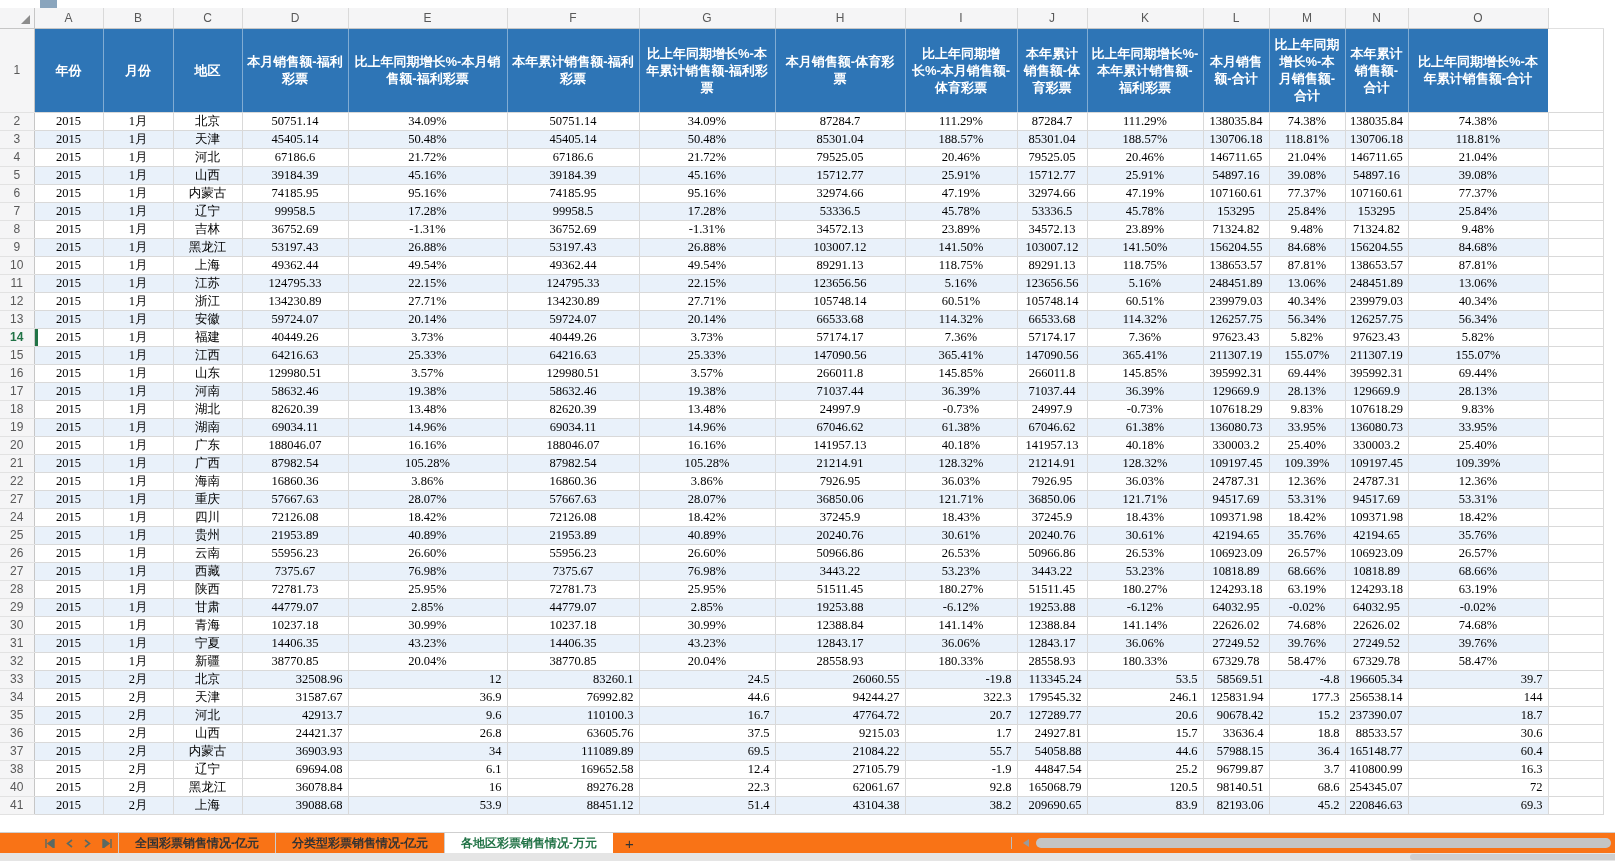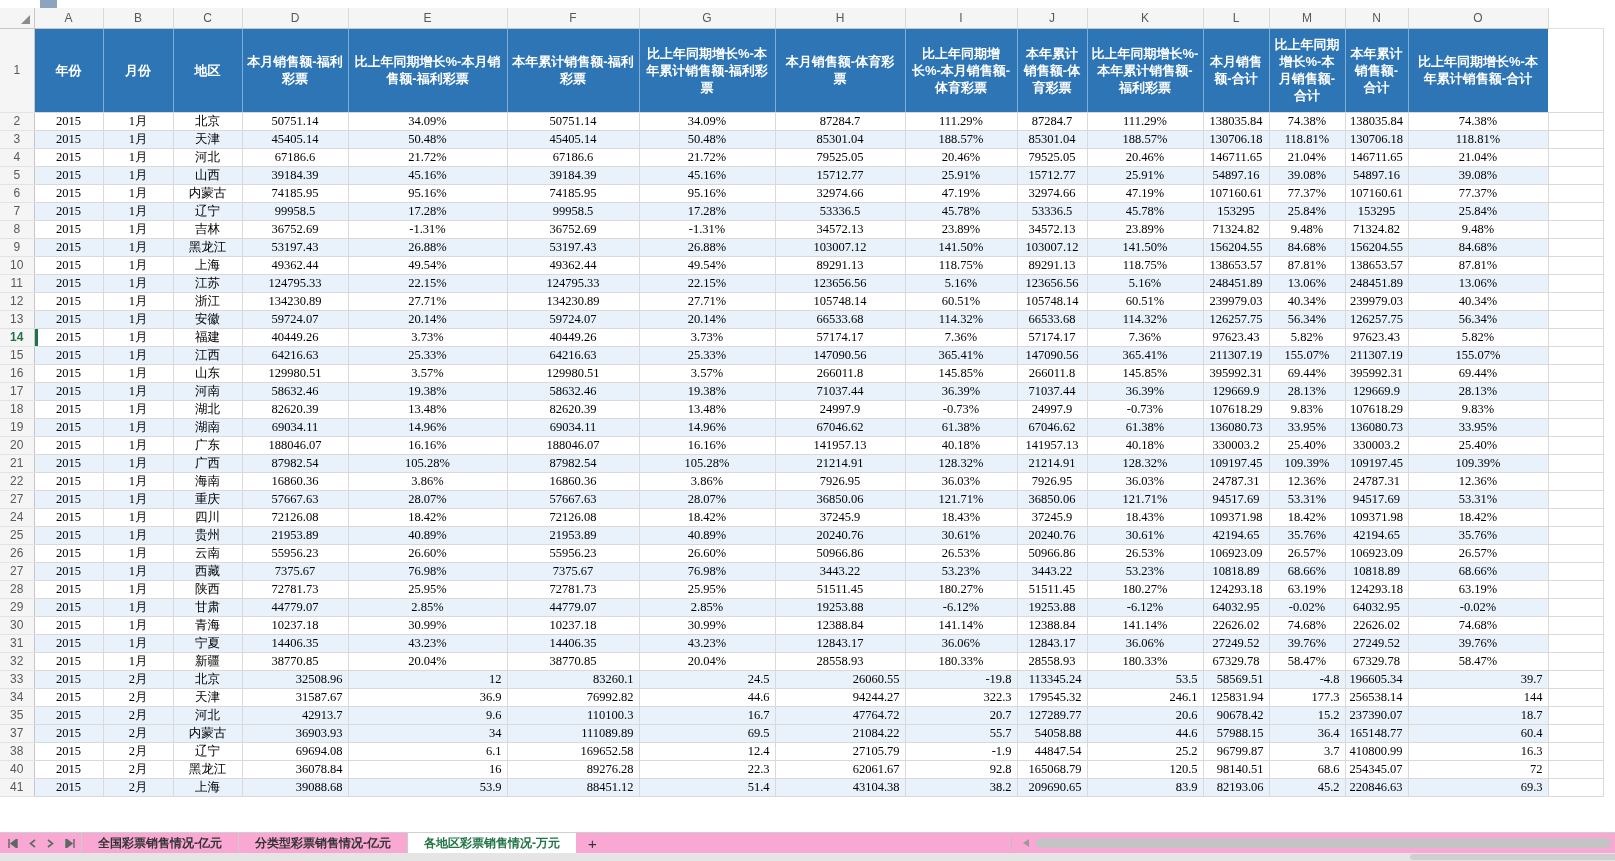--- a/index.html
+++ b/index.html
@@ -45,22 +45,22 @@
   tr.r td { font-family:"Liberation Serif","DejaVu Serif",serif; font-size:12.5px; color:#000;
             text-align:center; vertical-align:middle; white-space:nowrap; overflow:hidden;
             border-right:1px solid #d9d9d9; border-bottom:1px solid #d9d9d9; padding:0 3px; }
   tr.r.band td { background:#e9f1fa; }
   tr.r td.fillc { background:#ffffff; }
   tr.r.right td.num { text-align:right; padding-right:5px; }
   tr.r td.acell { position:relative; }
   .sel-bar { position:absolute; left:0; top:0; bottom:0; width:3px; background:#217346; }
 
   
-  .tabbar { height:21px; background:#f9a8d4; border-top:1px solid #cfcfcf; display:flex;
-            align-items:stretch; font-size:12px; }
+  .tabbar { height:21px; background:#f97316; border-top:1px solid #cfcfcf; display:flex;
+            align-items:stretch; font-size:12px;padding-left:37px; }
   .navs { display:flex; align-items:center; padding:0 6px 0 8px; gap:11px; }
   .navbtn { display:flex; align-items:center; cursor:default; }
   .navbtn svg { display:block; }
   .tab { display:flex; align-items:center; padding:0 16px; font-weight:700; color:#333;
          border-right:1px solid #cdcdcd; white-space:nowrap; }
   .tab.first { border-left:1px solid #cdcdcd; }
   .tab.active { background:#ffffff; color:#217346; border-right:none;text-align:center; }
   .addtab { display:flex; align-items:center; padding:0 12px; color:#333; font-size:15px; font-weight:400; }
   .hspacer { flex:1; }
   .hdiv { width:1px; background:#bdbdbd; margin:4px 6px; }
@@ -781,20 +781,39 @@
             <td class="num">47764.72</td>
             <td class="num">20.7</td>
             <td class="num">127289.77</td>
             <td class="num">20.6</td>
             <td class="num">90678.42</td>
             <td class="num">15.2</td>
             <td class="num">237390.07</td>
             <td class="num">18.7</td>
             <td class="fillc"></td>
           </tr>
+          <tr class="r right">
+            <th class="rh">36</th>
+            <td>2015</td>
+            <td>2月</td>
+            <td>山西</td>
+            <td class="num">24421.37</td>
+            <td class="num">26.8</td>
+            <td class="num">63605.76</td>
+            <td class="num">37.5</td>
+            <td class="num">9215.03</td>
+            <td class="num">1.7</td>
+            <td class="num">24927.81</td>
+            <td class="num">15.7</td>
+            <td class="num">33636.4</td>
+            <td class="num">18.8</td>
+            <td class="num">88533.57</td>
+            <td class="num">30.6</td>
+            <td class="fillc"></td>
+          </tr>
           <tr class="r band right">
             <th class="rh">37</th>
             <td>2015</td>
             <td>2月</td>
             <td>内蒙古</td>
             <td class="num">36903.93</td>
             <td class="num">34</td>
             <td class="num">111089.89</td>
             <td class="num">69.5</td>
             <td class="num">21084.22</td>

